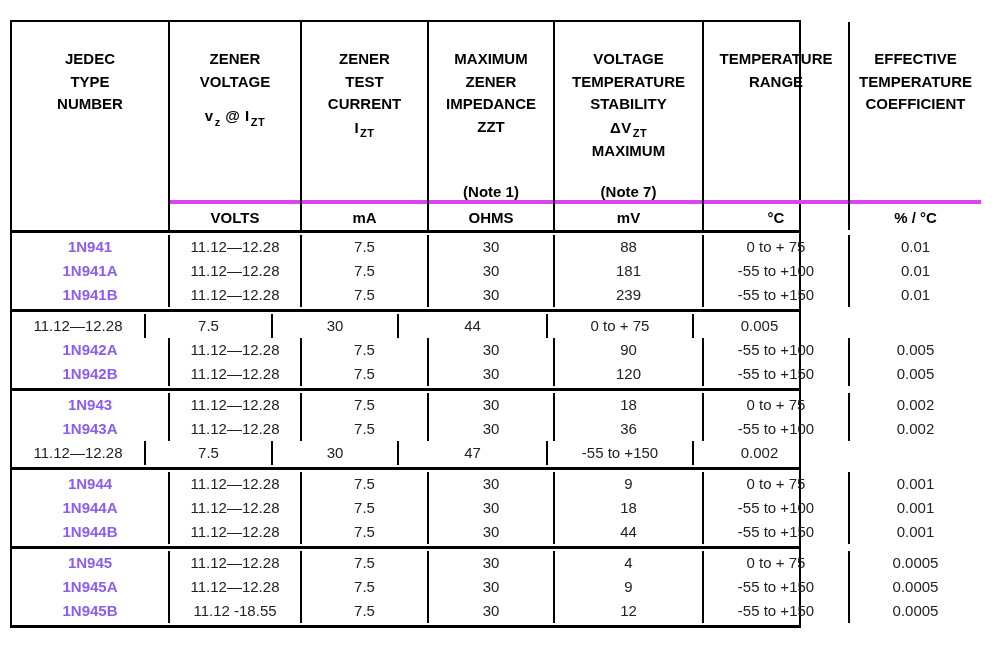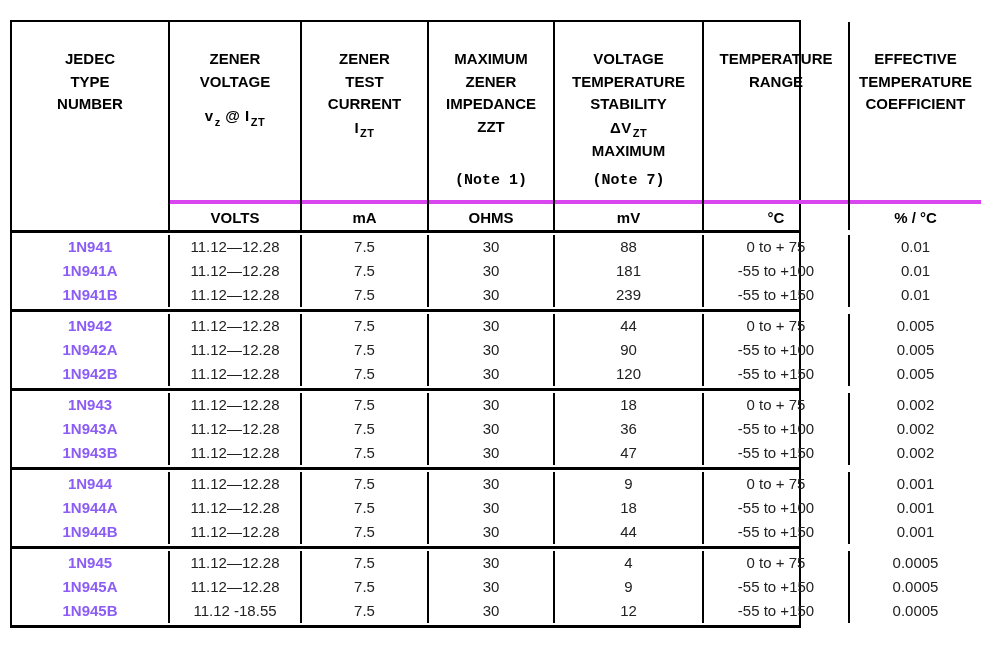--- a/index.html
+++ b/index.html
@@ -55,21 +55,21 @@
   .formula { text-align: center; letter-spacing: 0.5px; }
   .formula .sub {
     font-size: 11px;
     position: relative;
     top: 0.42em;
     margin-left: 1px;
   }
   .gap-lg { margin-top: 14px; }
   .gap-sm { margin-top: 3px; }
   .subtitle { margin-top: 4px; text-align: center; line-height: 1.5; }
-  .note { margin-top: auto; padding-bottom: 11px; text-align: center; font-family: Liberation Mono, monospace; }
+  .note { margin-top: auto; text-align: center; }
   .head-units {
     flex: none;
     height: 30px;
     border-top: 4px solid #d946ef;
     display: flex;
     align-items: center;
     justify-content: center;
     box-sizing: border-box;
   }
 
@@ -193,21 +193,20 @@
     <div class="cell w2">11.12—12.28</div>
     <div class="cell w3">7.5</div>
     <div class="cell w4">30</div>
     <div class="cell w5">239</div>
     <div class="cell w6">-55 to +150</div>
     <div class="cell w7">0.01</div>
   </div>
         </div>
         <div class="tgroup">
           <div class="trow">
-    <div class="cell type w1">1N942</div>
     <div class="cell w2">11.12—12.28</div>
     <div class="cell w3">7.5</div>
     <div class="cell w4">30</div>
     <div class="cell w5">44</div>
     <div class="cell w6">0 to + 75</div>
     <div class="cell w7">0.005</div>
   </div>
           <div class="trow">
     <div class="cell type w1">1N942A</div>
     <div class="cell w2">11.12—12.28</div>
@@ -240,21 +239,20 @@
           <div class="trow">
     <div class="cell type w1">1N943A</div>
     <div class="cell w2">11.12—12.28</div>
     <div class="cell w3">7.5</div>
     <div class="cell w4">30</div>
     <div class="cell w5">36</div>
     <div class="cell w6">-55 to +100</div>
     <div class="cell w7">0.002</div>
   </div>
           <div class="trow">
-    <div class="cell type w1">1N943B</div>
     <div class="cell w2">11.12—12.28</div>
     <div class="cell w3">7.5</div>
     <div class="cell w4">30</div>
     <div class="cell w5">47</div>
     <div class="cell w6">-55 to +150</div>
     <div class="cell w7">0.002</div>
   </div>
         </div>
         <div class="tgroup">
           <div class="trow">

